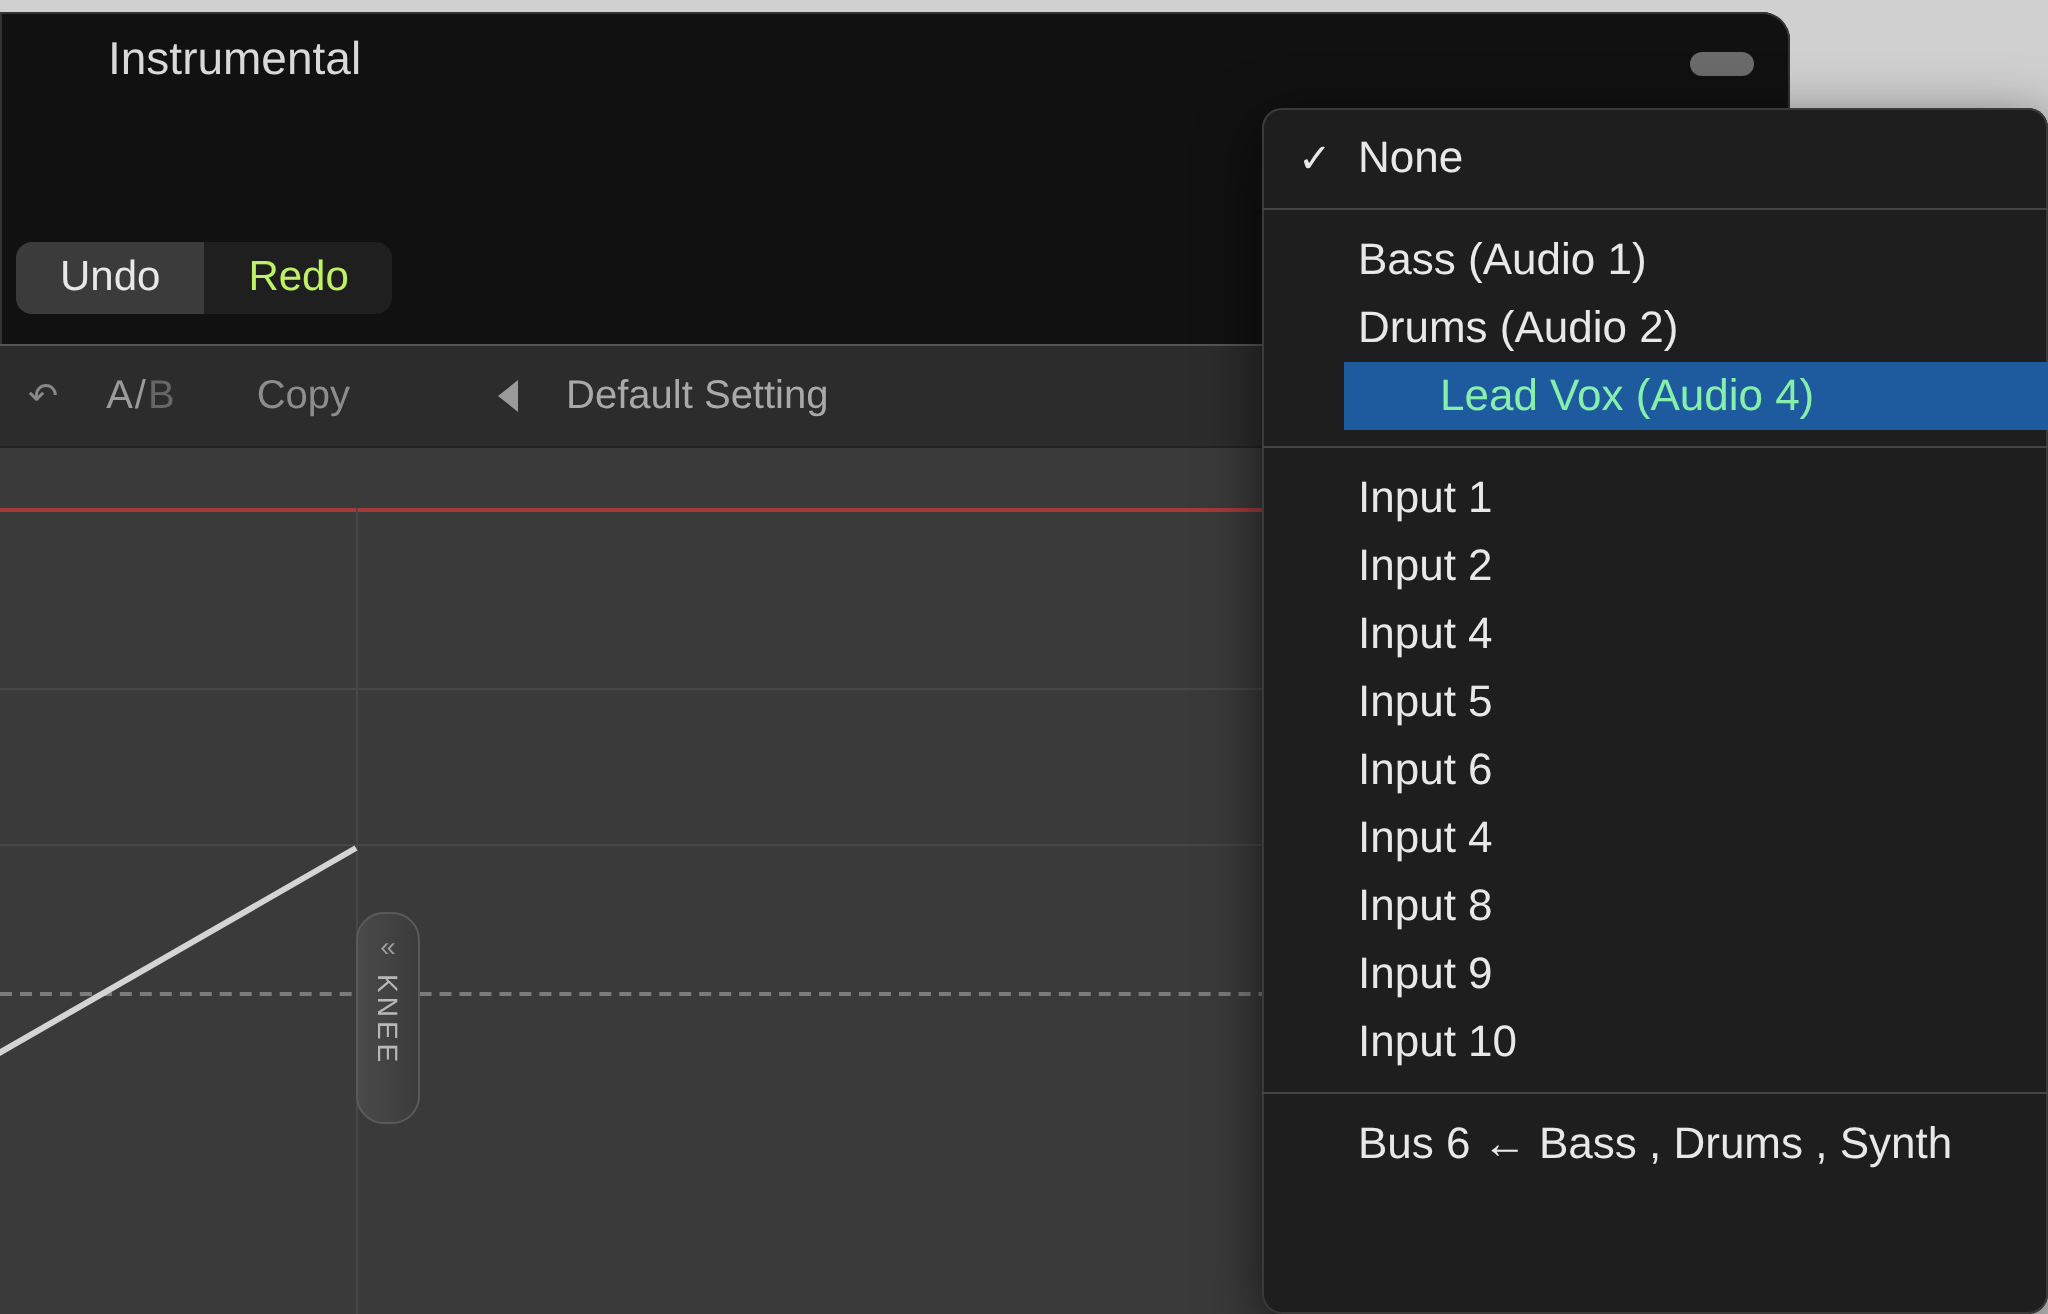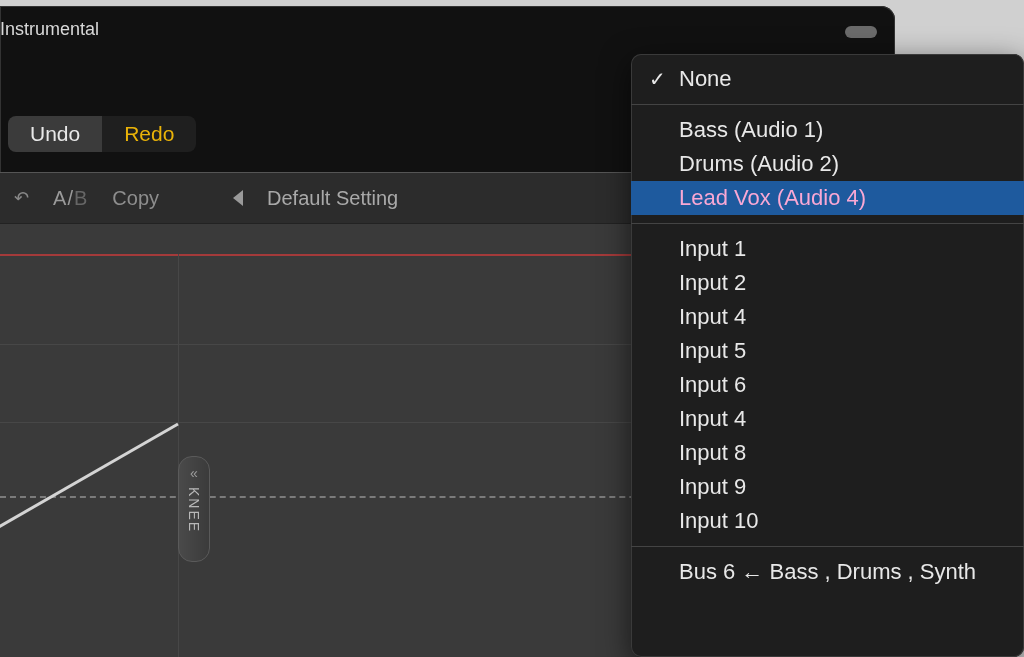--- a/index.html
+++ b/index.html
@@ -24,22 +24,23 @@
     background: #111;
     border-top-left-radius: 0;
     border-top-right-radius: 14px;
     box-shadow: 0 0 0 1px #333 inset;
     overflow: hidden;
   }
   .plugin-titlebar {
     height: 46px;
     display: flex;
     align-items: center;
+    padding-left: 54px;
     color: #d9d9d9;
-    font-size: 18px;
+    font-size: 23px;
   }
   .titlebar-pill {
     position: absolute;
     right: 18px;
     top: 20px;
     width: 32px;
     height: 12px;
     border-radius: 6px;
     background: #6b6b6b;
   }
@@ -54,32 +55,32 @@
   .plugin-topbar .spacer { flex: 1; }
   .side-chain-label {
     color: #c9c9c9;
     font-size: 22px;
     padding-right: 10px;
   }
 
   .plugin-btnrow {
     height: 46px;
     display: flex;
-    align-items: flex-start;
+    align-items: center;
     padding-left: 8px;
     gap: 0;
   }
   .seg {
     display: inline-flex;
     border-radius: 8px;
     overflow: hidden;
   }
   .seg-btn {
     background: #1f1f1f;
-    color: #eab308;
+    color: #bef264;
     font-size: 21px;
     padding: 6px 22px;
     border: none;
     cursor: pointer;
   }
   .seg-btn.active {
     background: #3b3b3b;
     color: #e8e8e8;
   }
   .view-label {
@@ -104,21 +105,21 @@
     align-items: center;
     gap: 24px;
     padding-left: 14px;
     border-bottom: 1px solid #222;
     color: #9a9a9a;
     font-size: 20px;
   }
   .arrow-icon { color: #888; font-size: 18px; }
   .ab-label { letter-spacing: 1px; }
   .ab-label .b { color: #666; }
-  .copy-label { color: #8d8d8d; }
+  .copy-label { color: #8d8d8d; margin-left: 16px; }
   .tri-left {
     width: 0; height: 0;
     border-top: 8px solid transparent;
     border-bottom: 8px solid transparent;
     border-right: 10px solid #9a9a9a;
     margin-left: 50px;
   }
   .preset-name {
     flex: 1;
     text-align: left;
@@ -208,21 +209,22 @@
     height: 34px;
     display: flex;
     align-items: center;
     padding-left: 48px;
     position: relative;
     cursor: pointer;
     white-space: nowrap;
   }
   .menu-item.selected {
     background: #1e5a9e;
-    color: #f9a8d4;
+    color: #86efac;
+    margin-left: 41px;
   }
   .menu-item .check {
     position: absolute;
     left: 18px;
     font-size: 20px;
   }
   .menu-sep {
     height: 1px;
     background: #444;
     margin: 8px 0;

